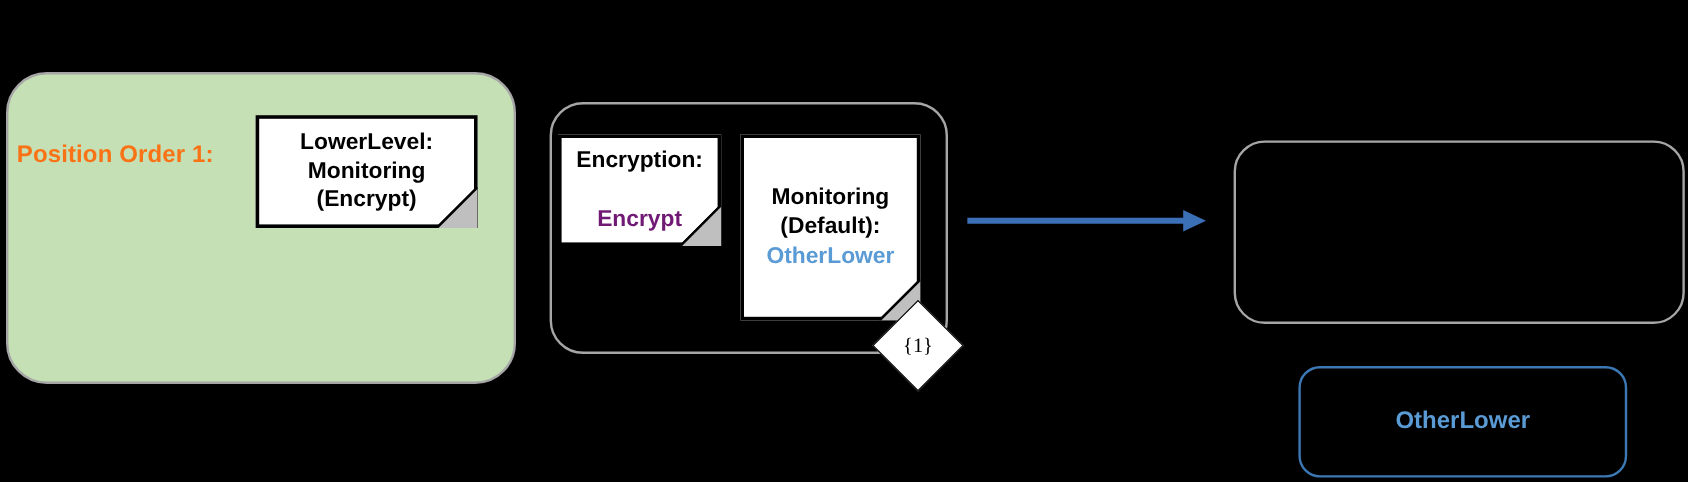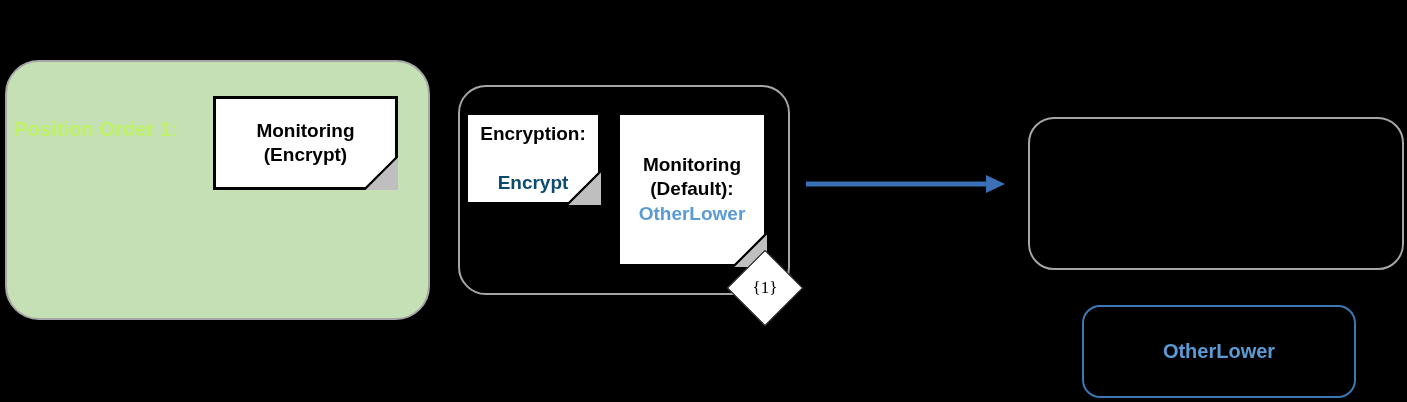--- a/index.html
+++ b/index.html
@@ -28,21 +28,21 @@
     border: 2px solid #A6A6A6;
     border-radius: 34px;
     box-sizing: border-box;
   }
   .group-label {
     position: absolute;
     left: 14px;
     top: 118px;
     font-size: 20px;
     font-weight: bold;
-    color: #bef264;
+    color: #f97316;
     white-space: nowrap;
     letter-spacing: 0.1px;
   }
 
   
   .note {
     position: absolute;
     background: #FFFFFF;
     border: 3px solid #000000;
     box-sizing: border-box;
@@ -80,21 +80,21 @@
     width: 136px;
     height: 93px;
     gap: 24px;
   }
   .note-monitoring {
     left: 617px;
     top: 112px;
     width: 150px;
     height: 155px;
   }
-  .txt-red   { color: #0c4a6e; }
+  .txt-red   { color: #701a75; }
   .txt-blue  { color: #5B9BD5; }
 
   
   .dark-group {
     position: absolute;
     left: 458px;
     top: 85px;
     width: 332px;
     height: 210px;
     background: #000000;
@@ -183,20 +183,21 @@
 </head>
 <body>
 
 <div id="canvas">
 
   <div class="green-group"></div>
 
   <div class="group-label">Position Order 1:</div>
 
   <div class="note note-lowerlevel">
+    <span class="line">LowerLevel:</span>
     <span class="line">Monitoring</span>
     <span class="line">(Encrypt)</span>
     <span class="fold">
       <svg width="34" height="34" viewBox="0 0 34 34">
         <polygon points="0,34 34,34 34,0" fill="#D9D9D9" stroke="#000000" stroke-width="2"></polygon>
         <polygon points="0,34 34,0 34,34" fill="#BFBFBF" stroke="none"></polygon>
         <polyline points="0,34 34,0" fill="none" stroke="#000000" stroke-width="2"></polyline>
       </svg>
     </span>
   </div>

